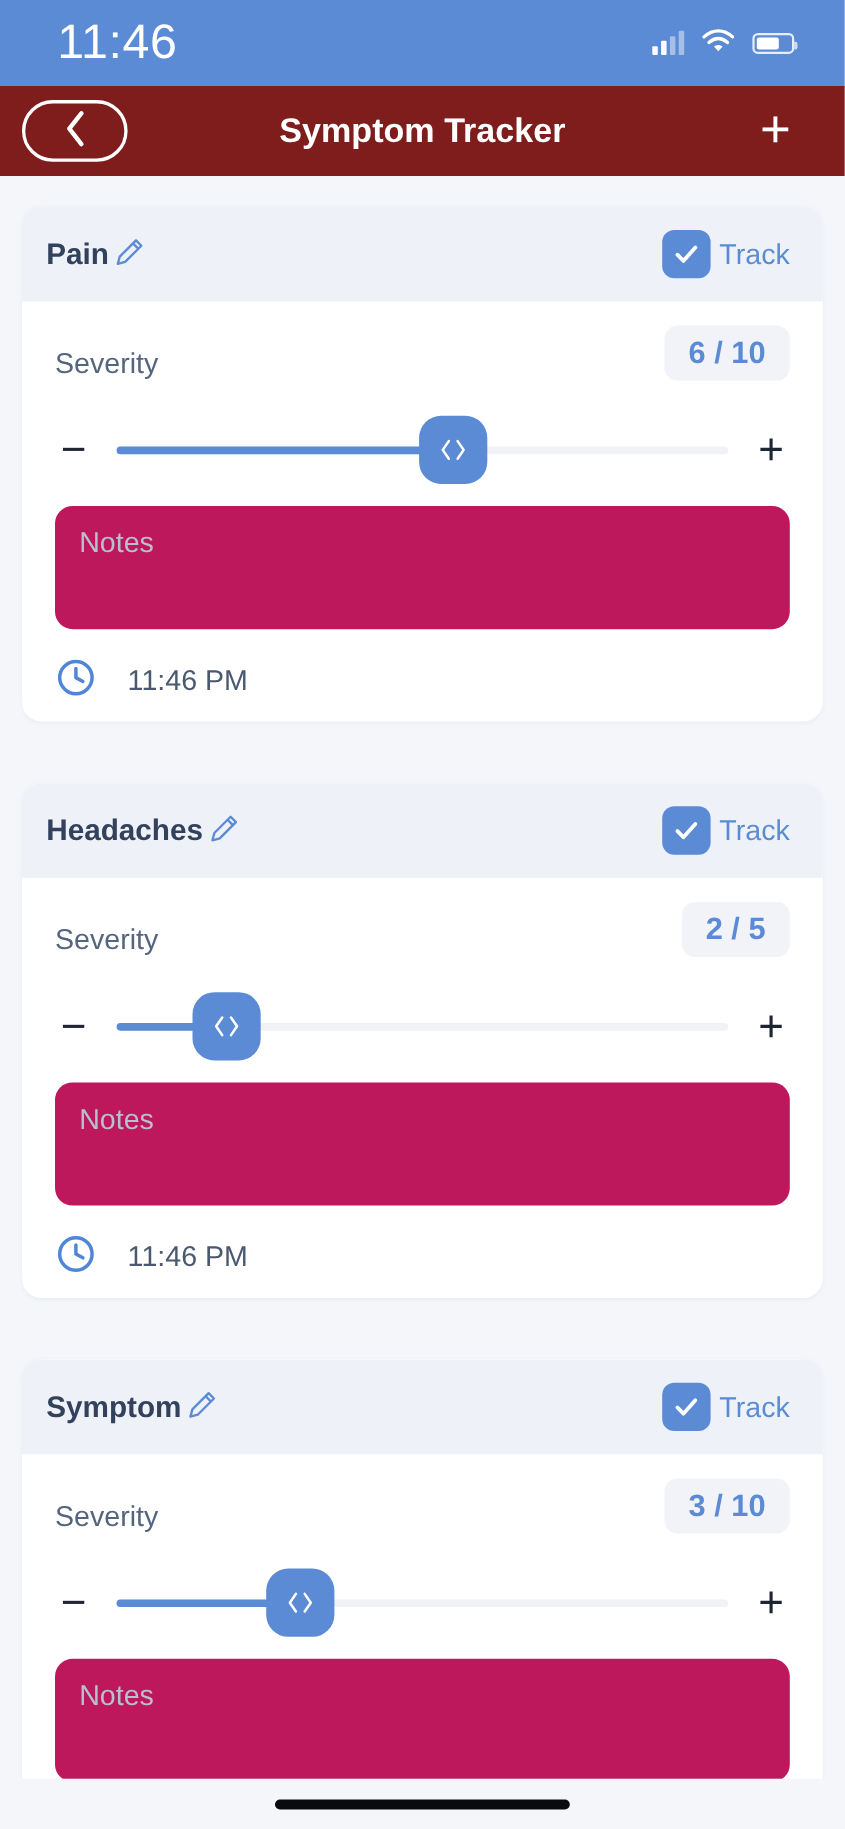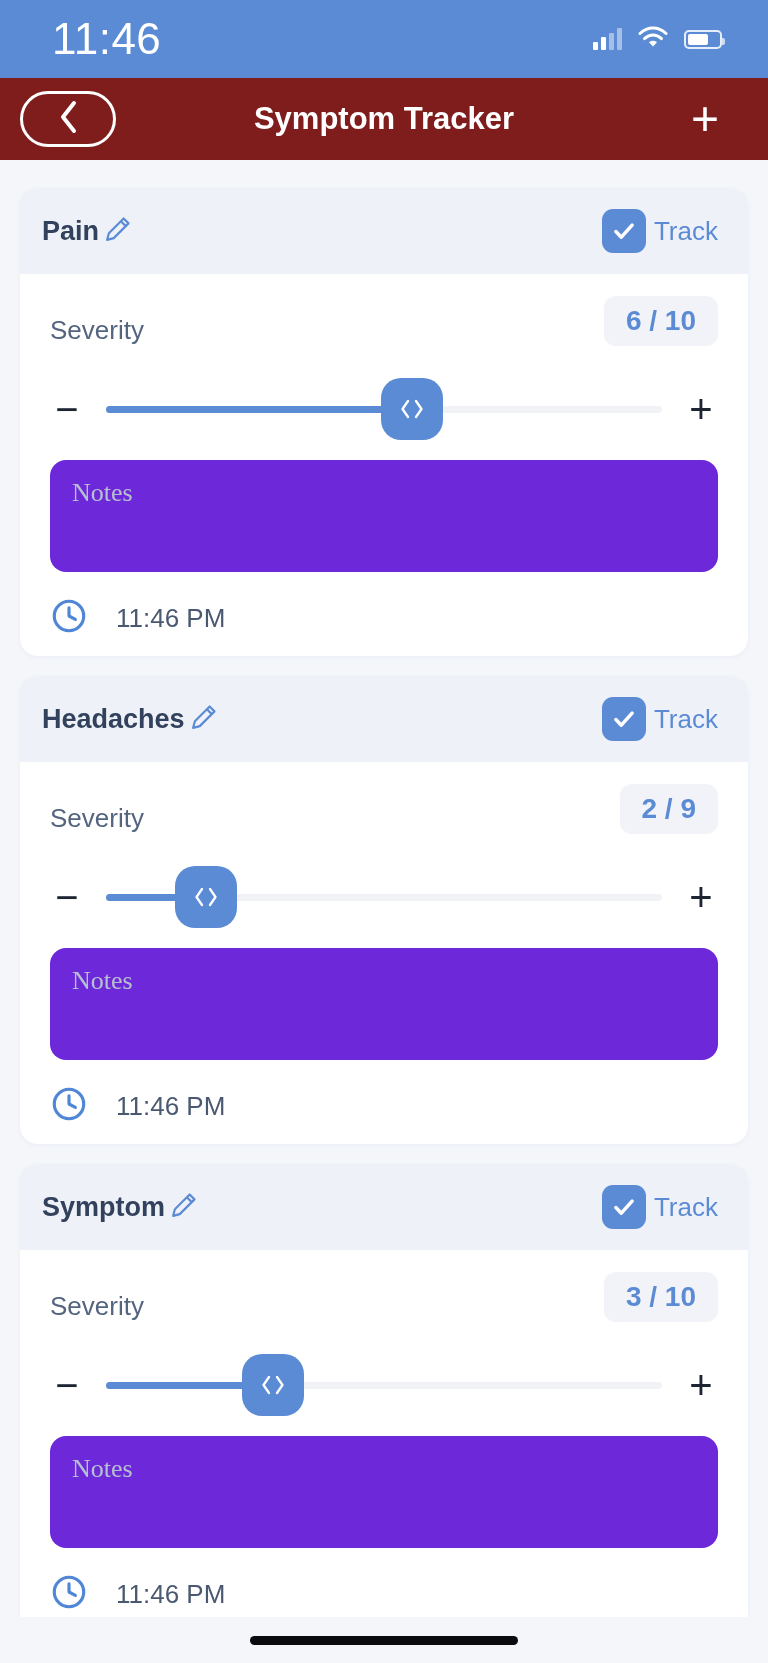--- a/index.html
+++ b/index.html
@@ -82,21 +82,21 @@
   .content {
     padding:28px 20px 0 20px;
     height:calc(1663px - 160px);
     overflow:hidden;
   }
 
   
   .card {
     background:#ffffff;
     border-radius:18px;
-    margin-bottom:20px;
+    margin-bottom:56px;
     overflow:hidden;
     box-shadow:0 1px 4px rgba(90,110,150,.07);
   }
   .card-head {
     background:#eef1f8;
     height:86px;
     display:flex;
     align-items:center;
     justify-content:space-between;
     padding:0 30px 0 22px;
@@ -172,27 +172,27 @@
     background:#5b8bd4;
     border-radius:20px;
     transform:translateX(-50%);
     display:flex; align-items:center; justify-content:center;
     gap:3px;
     cursor:grab;
   }
 
   
   .notes {
-    background:#6d28d9;
+    background:#be185d;
     border-radius:16px;
     height:112px;
     padding:18px 22px;
     font-size:26px;
     color:#b7c0d0;
-    font-family:Liberation Serif, serif;
+    font-family:Liberation Sans, sans-serif;
     border:none; outline:none; resize:none;
     width:100%; display:block;
     margin-bottom:8px;
   }
   .notes::placeholder { color:#b7c0d0; }
 
   
   .time-row {
     display:flex; align-items:center; gap:28px;
     height:76px;
@@ -323,21 +323,21 @@
           <svg width="26" height="26" viewBox="0 0 24 24">
             <path d="M4.5 12.5l5 5.2L19.5 6.5" stroke="#fff" stroke-width="3.2" fill="none" stroke-linecap="round" stroke-linejoin="round"></path>
           </svg>
         </span>
         <span class="track-label">Track</span>
       </div>
     </div>
     <div class="card-body">
       <div class="sev-row">
         <span class="sev-label">Severity</span>
-        <span class="sev-badge">2 / 9</span>
+        <span class="sev-badge">2 / 5</span>
       </div>
       <div class="slider-row">
         <span class="step-btn">−</span>
         <span class="track-area">
           <span class="track-bg"></span>
           <span class="track-fill" style="width:18%"></span>
           <span class="thumb" style="left:18%">
             <svg width="30" height="26" viewBox="0 0 30 26">
               <path d="M11 5L5.5 13 11 21" stroke="#fff" stroke-width="2.3" fill="none" stroke-linecap="round" stroke-linejoin="round"></path>
               <path d="M19 5l5.5 8L19 21" stroke="#fff" stroke-width="2.3" fill="none" stroke-linecap="round" stroke-linejoin="round"></path>

